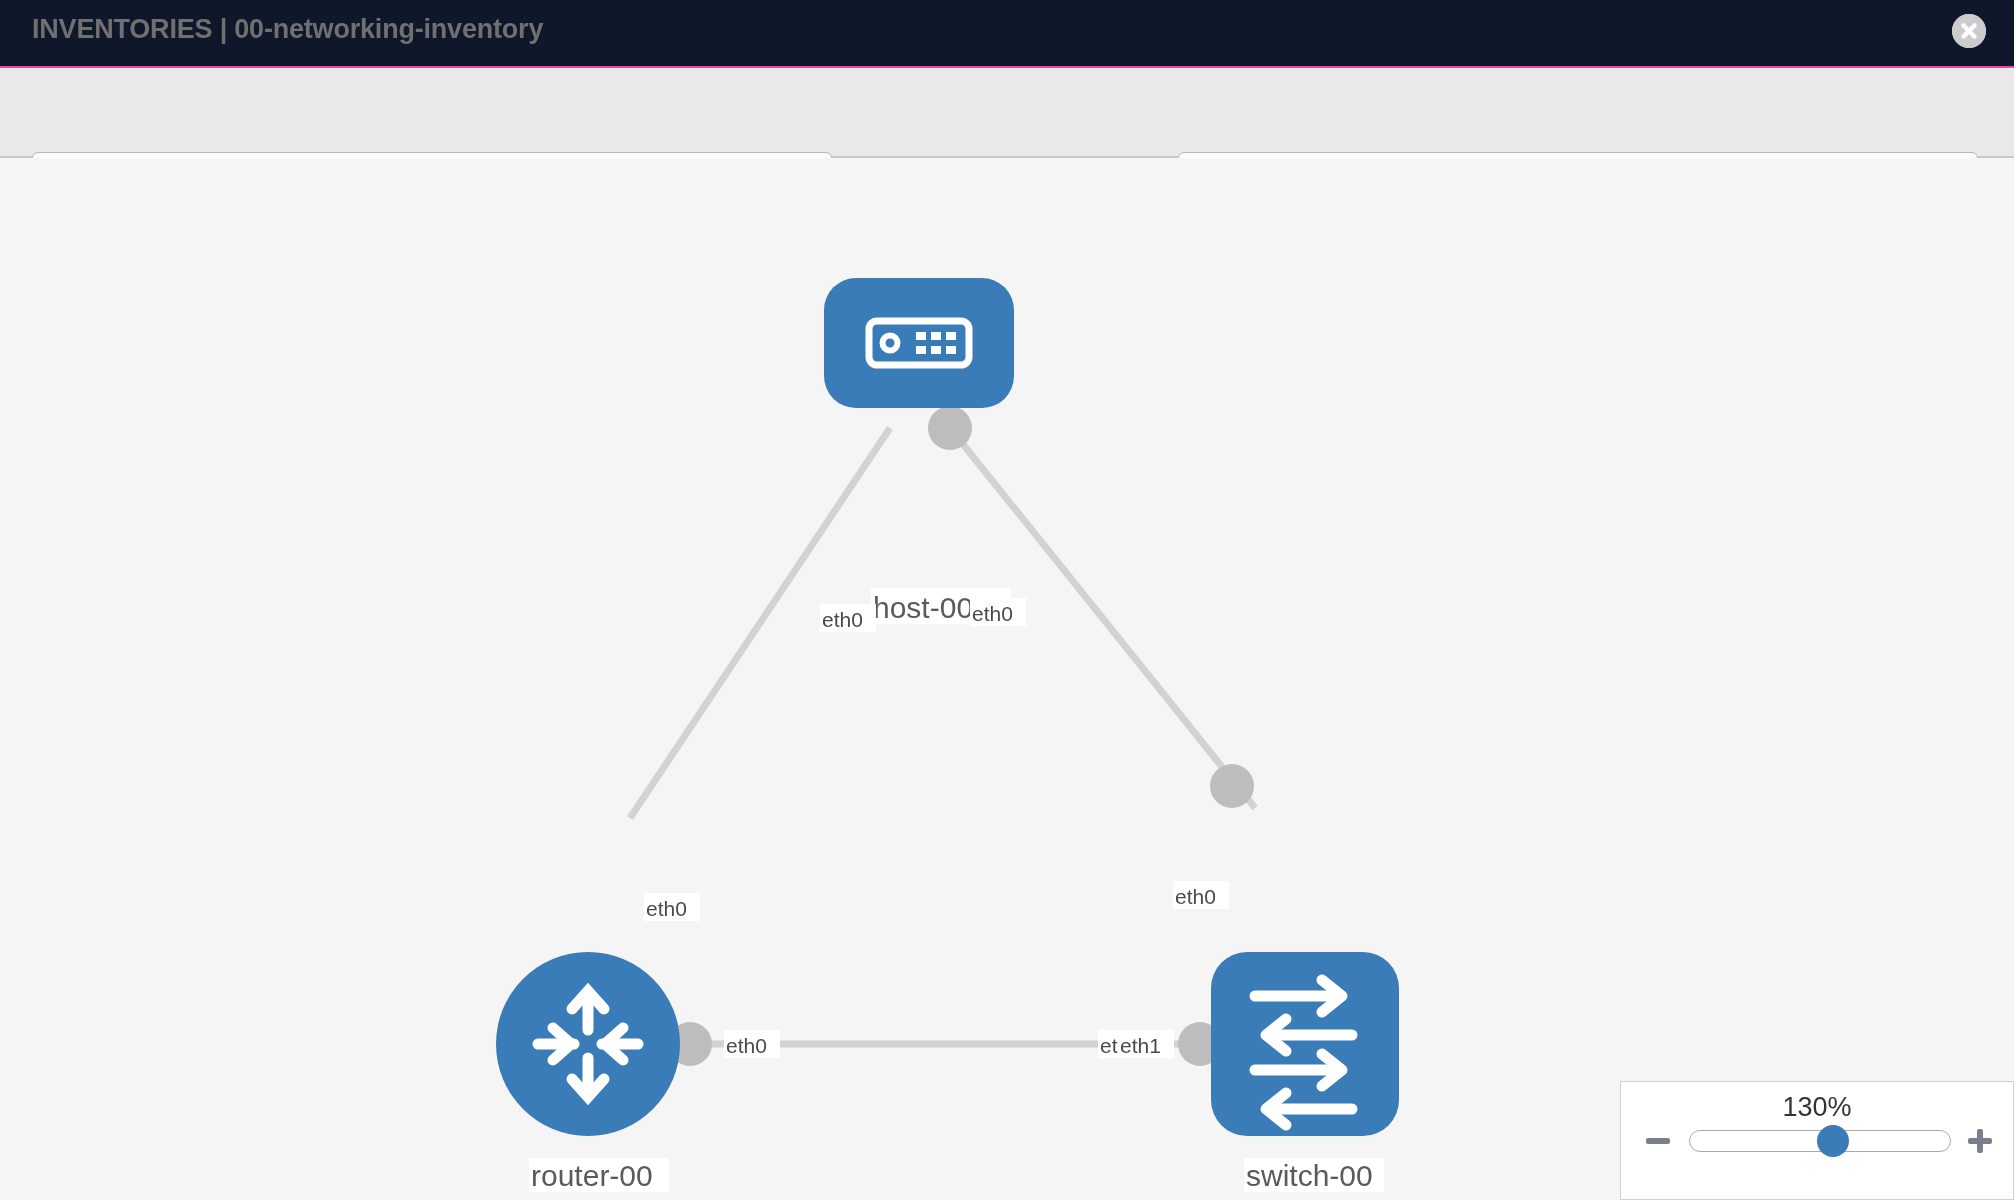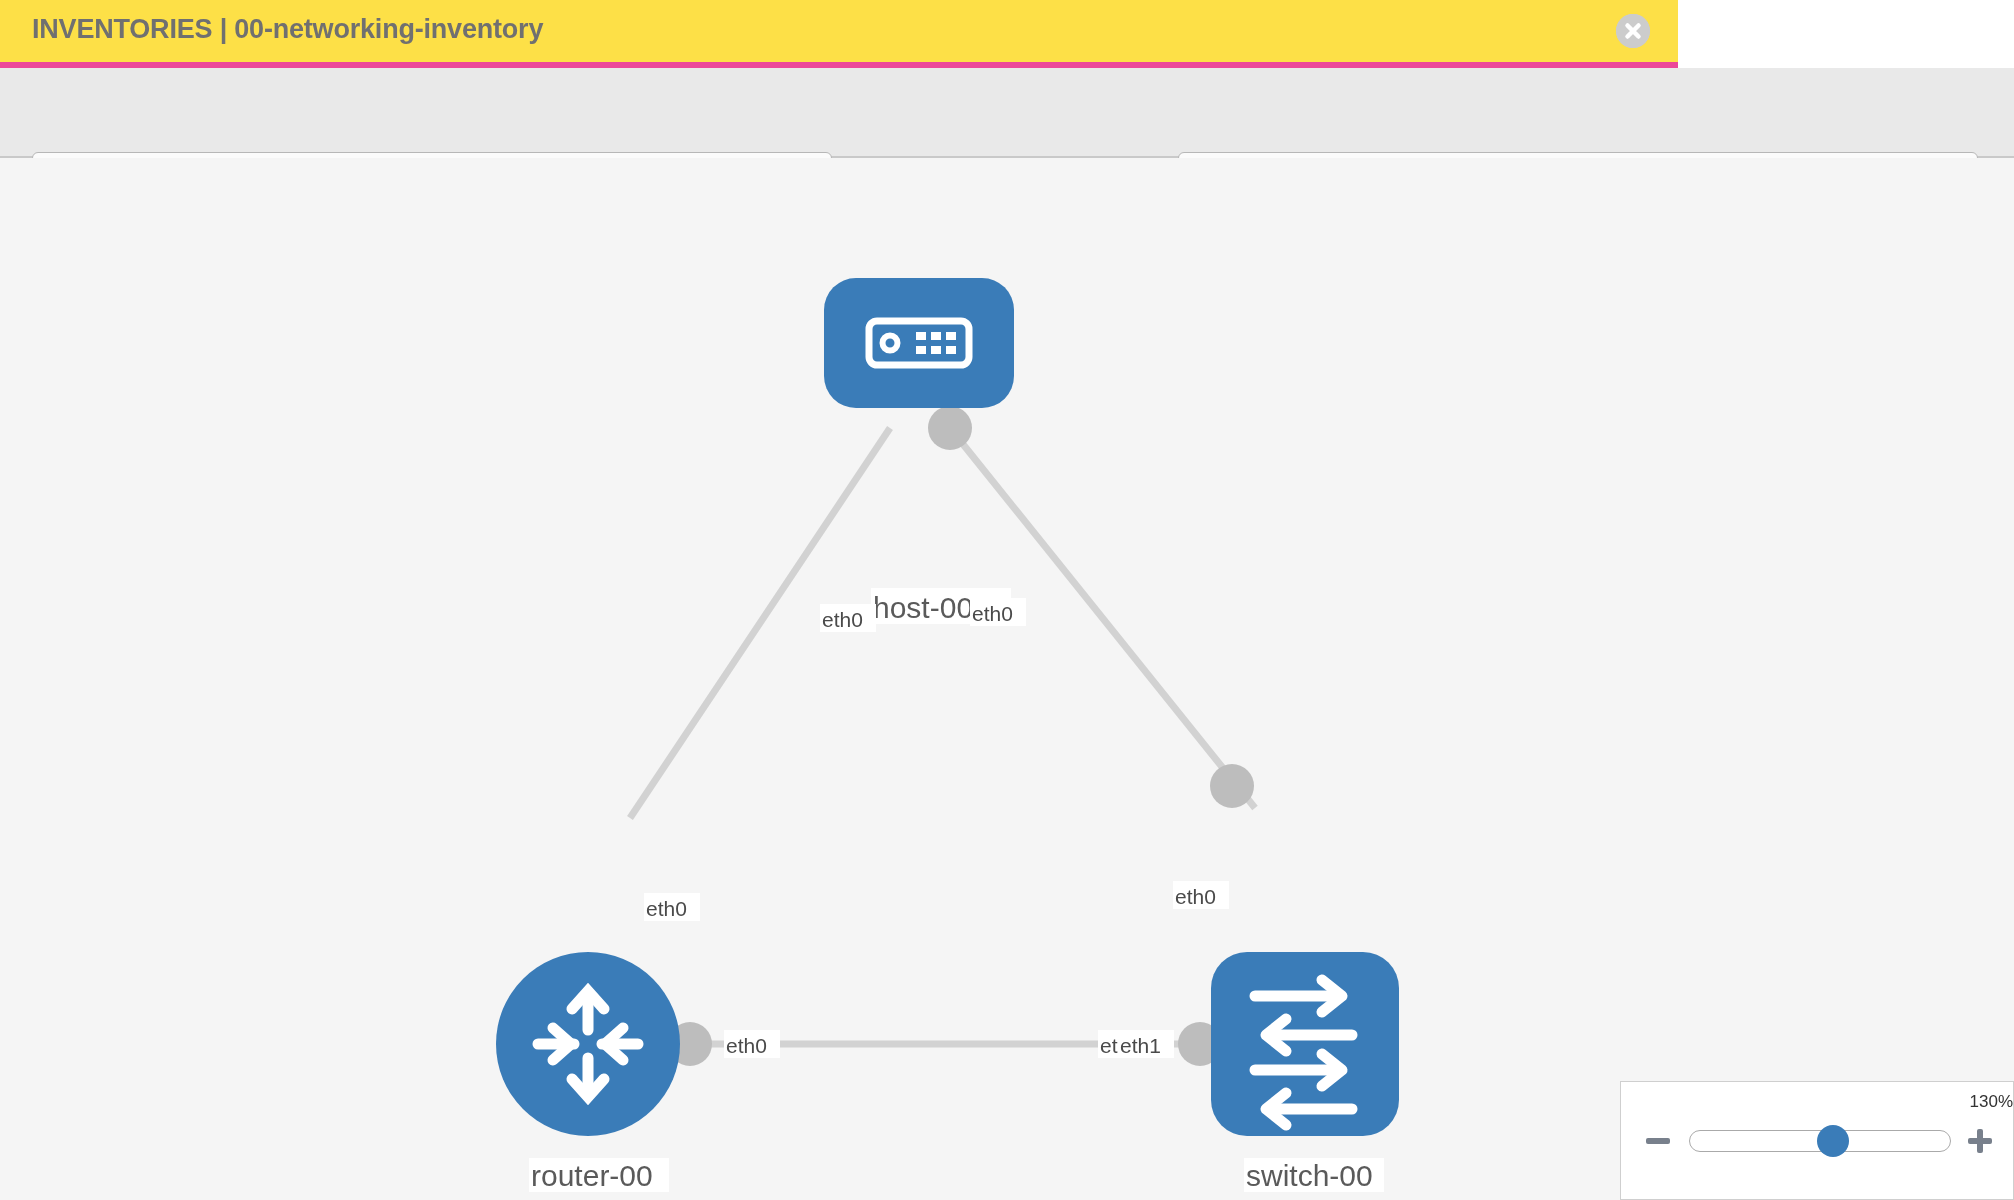--- a/index.html
+++ b/index.html
@@ -12,24 +12,24 @@
     height: 1200px;
     font-family: "Liberation Sans", sans-serif;
     overflow: hidden;
     position: relative;
   }
 
   
   #header {
     position: absolute;
     left: 0; top: 0;
-    width: 1678px;
+    width: 2014px;
     height: 68px;
-    background: #fde047;
-    border-bottom: 6px solid #ec4899;
+    background: #0f172a;
+    border-bottom: 2px solid #ec4899;
     box-sizing: border-box;
   }
   #page-title {
     position: absolute;
     left: 32px;
     top: 14px;
     font-size: 27px;
     font-weight: bold;
     color: #707070;
     letter-spacing: -0.2px;
@@ -144,22 +144,22 @@
     height: 119px;
     background: #ffffff;
     border: 1px solid #cfcfcf;
     box-sizing: border-box;
   }
   #zoom-value {
     position: absolute;
     top: 10px;
     left: 0;
     width: 100%;
-    text-align: right;
-    font-size: 17px;
+    text-align: center;
+    font-size: 27px;
     color: #333333;
   }
   #zoom-minus, #zoom-plus {
     position: absolute;
     top: 44px;
     width: 30px;
     height: 30px;
     cursor: pointer;
   }
   #zoom-minus { left: 22px; }

